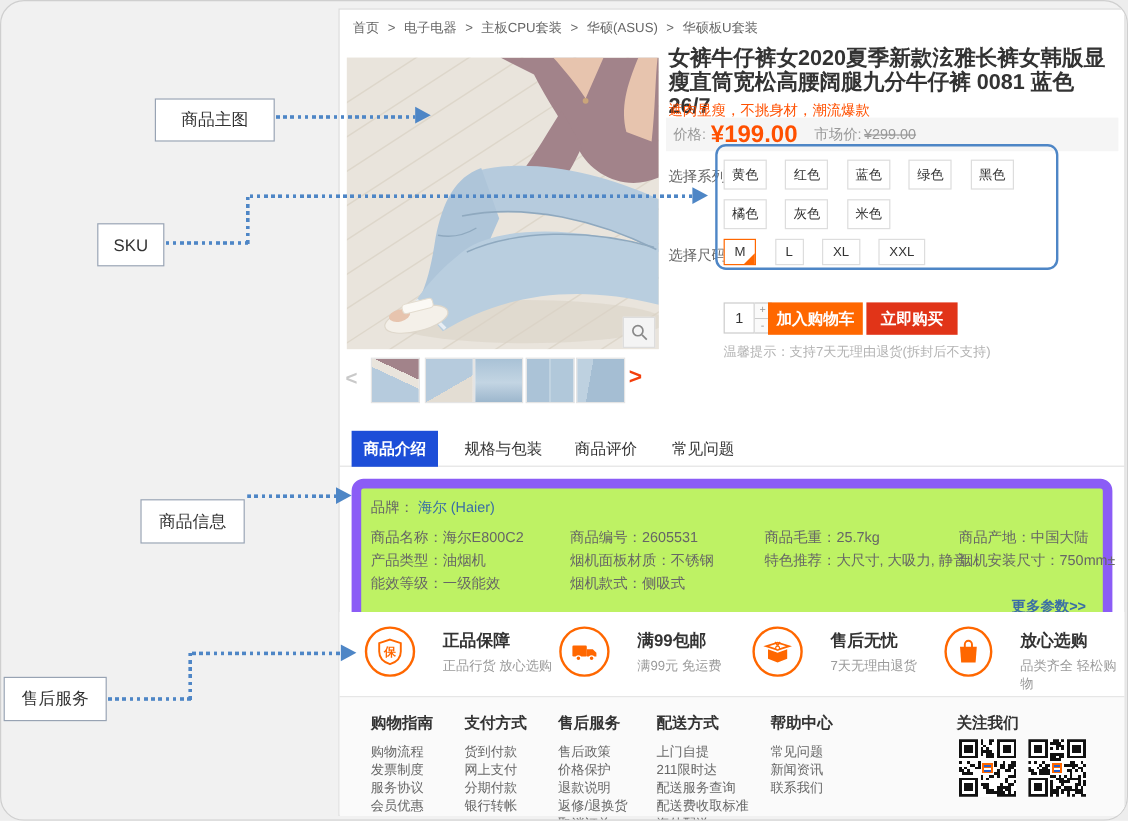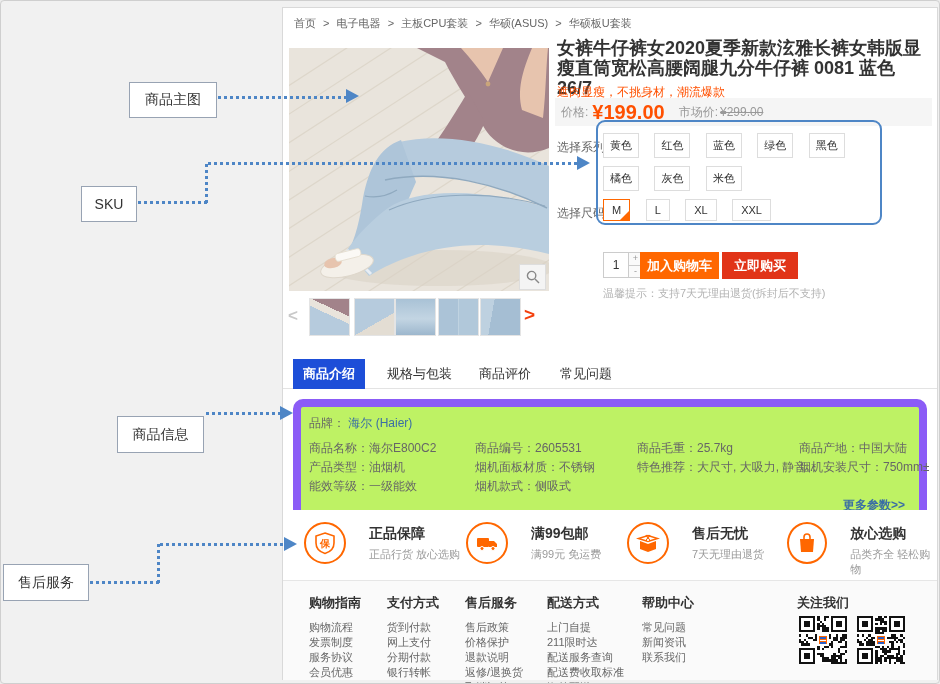--- a/index.html
+++ b/index.html
@@ -1,18 +1,18 @@
 <!DOCTYPE html>
 <html><head>
 <meta charset="utf-8">
 <style>
   * { margin:0; padding:0; box-sizing:border-box; }
   html,body { width:940px; height:684px; }
   body { font-family:"Liberation Sans","DejaVu Sans",sans-serif; background:#ededed; position:relative; }
-  .page { position:absolute; inset:0; background:#f1f1f1; border:1px solid #cfcfcf; border-radius:4px; overflow:hidden; }
+  .page { position:absolute; inset:0; background:#f1f1f1; border:1px solid #cfcfcf; border-radius:20px; overflow:hidden; }
 
   
   .card { position:absolute; left:281px; top:6px; width:656px; height:673px; background:#fff; border:1px solid #d9d9d9; }
 
   .breadcrumb { position:absolute; left:11px; top:8px; font-size:11px; color:#666; }
   .breadcrumb span { margin-right:4px; }
   .crumb { cursor:pointer; }
 
   
   .main-img { position:absolute; left:6px; top:40px; width:260px; height:243px; background:#e9e4dc; overflow:hidden; }
@@ -86,21 +86,21 @@
   .fcol { position:absolute; top:13px; }
   .fc1 { left:26px; } .fc2 { left:104px; } .fc3 { left:182px; } .fc4 { left:264px; } .fc5 { left:359px; } .fc6 { left:514px; }
   .fcol h4 { font-size:13px; color:#333; margin-bottom:8px; }
   .fcol a { display:block; font-size:11px; color:#666; line-height:15px; text-decoration:none; cursor:pointer; }
   .qr { position:absolute; top:35px; width:48px; height:48px; background:#fff; }
   .qr svg { display:block; width:48px; height:48px; }
   .qr1 { left:516px; } .qr2 { left:574px; }
 
   
   .ann-label { position:absolute; background:#fff; border:1px solid #98a3b3; color:#333; font-size:14px; display:flex; align-items:center; justify-content:center; z-index:30; }
-  .ann-main { left:128px; top:81px;  width:88px; height:36px; }
+  .ann-main { left:128px; top:81px;  width:100px; height:36px; }
   .ann-sku  { left:80px;  top:185px; width:56px; height:36px; }
   .ann-info { left:116px; top:395px; width:87px; height:37px;margin-top:20px; }
   .ann-serv { left:2px;   top:563px; width:86px; height:37px; }
   .dot-h { position:absolute; height:3px; background-image:repeating-linear-gradient(90deg,#4e86c6 0 3px,transparent 3px 6px); z-index:29; }
   .dot-v { position:absolute; width:3px; background-image:repeating-linear-gradient(180deg,#4e86c6 0 3px,transparent 3px 6px); z-index:29; }
   .arr-r { position:absolute; width:0; height:0; border-top:7px solid transparent; border-bottom:7px solid transparent; border-left:13px solid #4e86c6; z-index:29; }
   .a1h { left:217px; top:95px;  width:128px; }
   .a1a { left:345px; top:88px; }
   .a2h1 { left:137px; top:200px; width:70px; }
   .a2v  { left:204px; top:163px; height:40px; }

